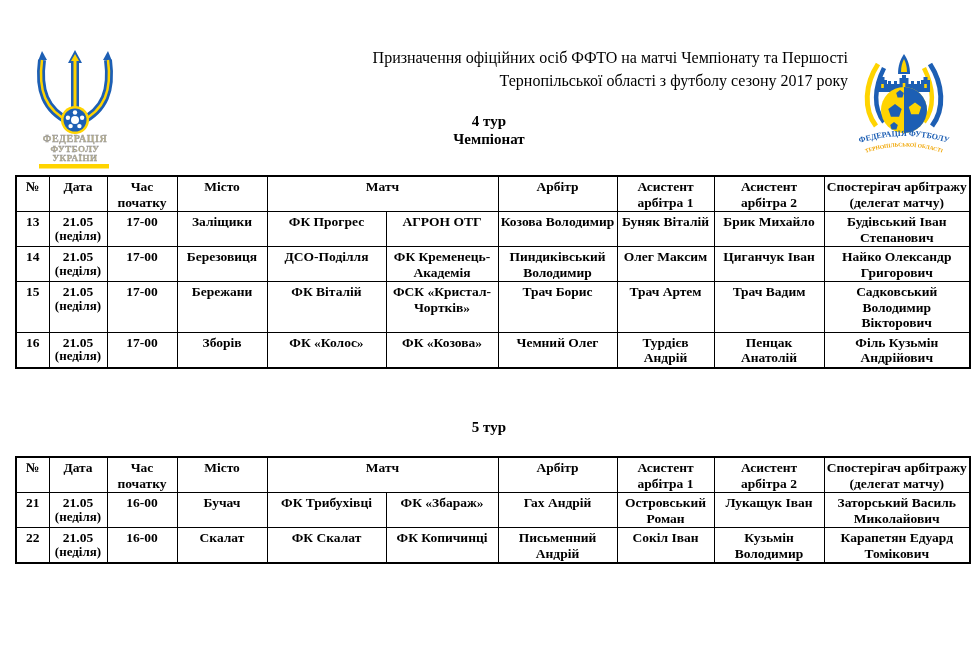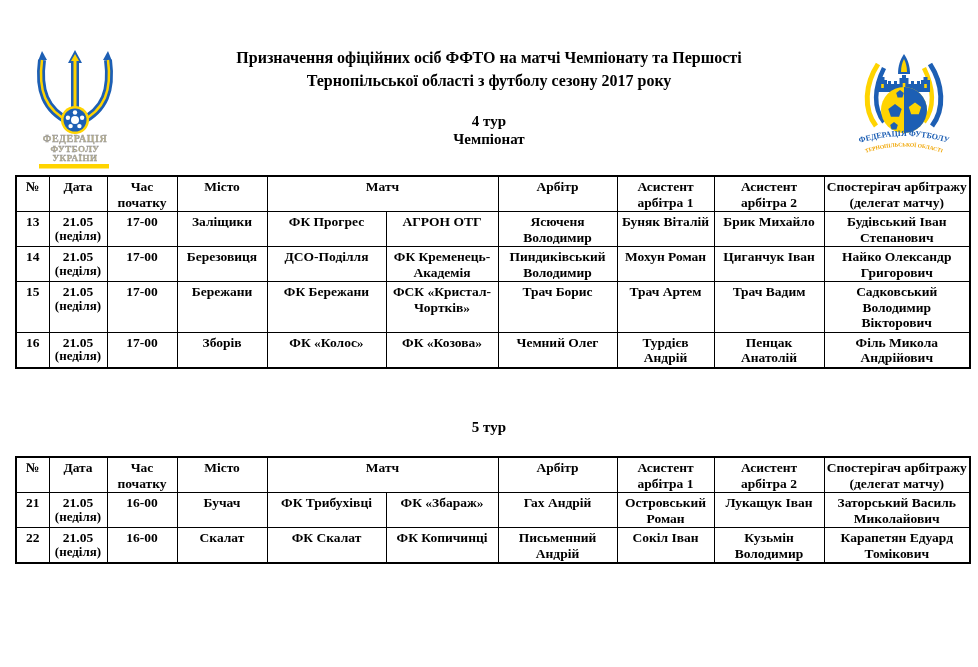--- a/index.html
+++ b/index.html
@@ -3,21 +3,21 @@
 <meta charset="utf-8">
 <style>
   html,body { margin:0; padding:0; background:#fff; }
   .page {
     position:relative; width:978px; height:667px; background:#ffffff;
     font-family:"Liberation Serif","DejaVu Serif",serif; color:#000;
     overflow:hidden;
   }
   .doc-title {
     position:absolute; top:46px; left:130px; right:130px;
-    text-align:center; font-weight:bold; font-size:16px; line-height:23px;
+    text-align:right; font-weight:normal; font-size:16px; line-height:23px;
   }
   .logo-left  { position:absolute; left:25px; top:48px; width:100px; height:122px; }
   .logo-right { position:absolute; left:848px; top:54px; width:112px; height:104px; }
   .logo-left svg, .logo-right svg { width:100%; height:100%; display:block; }
   .section-heading {
     position:absolute; left:0; width:978px; text-align:center;
     font-weight:bold; font-size:15px; line-height:18px;
   }
   .s0 { top:112px; }
   .s1 { top:418px; }
@@ -160,69 +160,69 @@
         <tr>
           <td>13</td>
           <td>
             <div>21.05</div>
             <div class="day">(неділя)</div>
           </td>
           <td>17-00</td>
           <td>Заліщики</td>
           <td>ФК Прогрес</td>
           <td>АГРОН ОТГ</td>
-          <td>Ясюченя Володимир</td>
+          <td>Козова Володимир</td>
           <td>Буняк Віталій</td>
           <td>Брик Михайло</td>
           <td>Будівський Іван Степанович</td>
         </tr>
         <tr>
           <td>14</td>
           <td>
             <div>21.05</div>
             <div class="day">(неділя)</div>
           </td>
           <td>17-00</td>
           <td>Березовиця</td>
           <td>ДСО-Поділля</td>
           <td>ФК Кременець-Академія</td>
           <td>Пиндиківський Володимир</td>
-          <td>Мохун Роман</td>
+          <td>Олег Максим</td>
           <td>Циганчук Іван</td>
           <td>Найко Олександр Григорович</td>
         </tr>
         <tr>
           <td>15</td>
           <td>
             <div>21.05</div>
             <div class="day">(неділя)</div>
           </td>
           <td>17-00</td>
           <td>Бережани</td>
-          <td>ФК Бережани</td>
+          <td>ФК Віталій</td>
           <td>ФСК «Кристал-Чортків»</td>
           <td>Трач Борис</td>
           <td>Трач Артем</td>
           <td>Трач Вадим</td>
           <td>Садковський Володимир Вікторович</td>
         </tr>
         <tr>
           <td>16</td>
           <td>
             <div>21.05</div>
             <div class="day">(неділя)</div>
           </td>
           <td>17-00</td>
           <td>Зборів</td>
           <td>ФК «Колос»</td>
           <td>ФК «Козова»</td>
           <td>Чемний Олег</td>
           <td>Турдієв Андрій</td>
           <td>Пенцак Анатолій</td>
-          <td>Філь Микола Андрійович</td>
+          <td>Філь Кузьмін Андрійович</td>
         </tr>
       </tbody>
   </table>
 
   <div class="section-heading s1">
     <div>5 тур</div>
   </div>
 
   <table class="assign-table t1">
     <colgroup>

